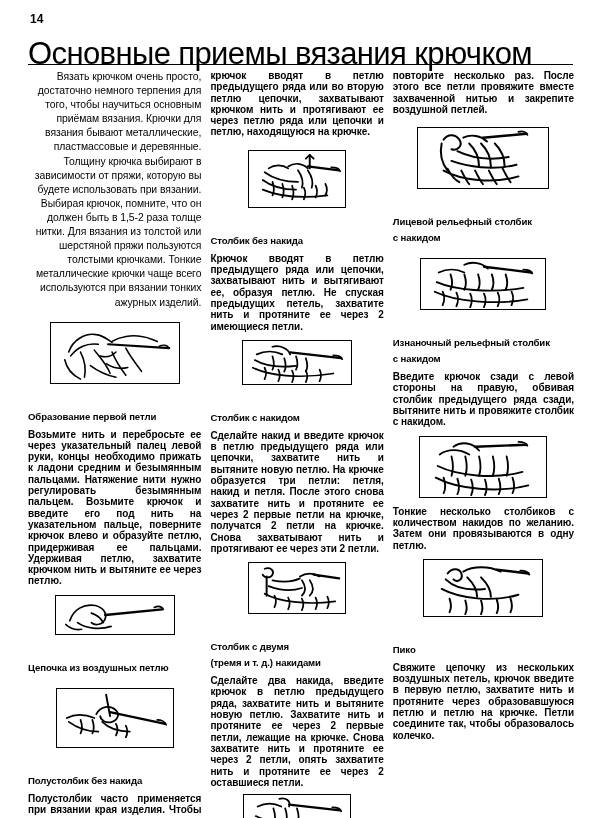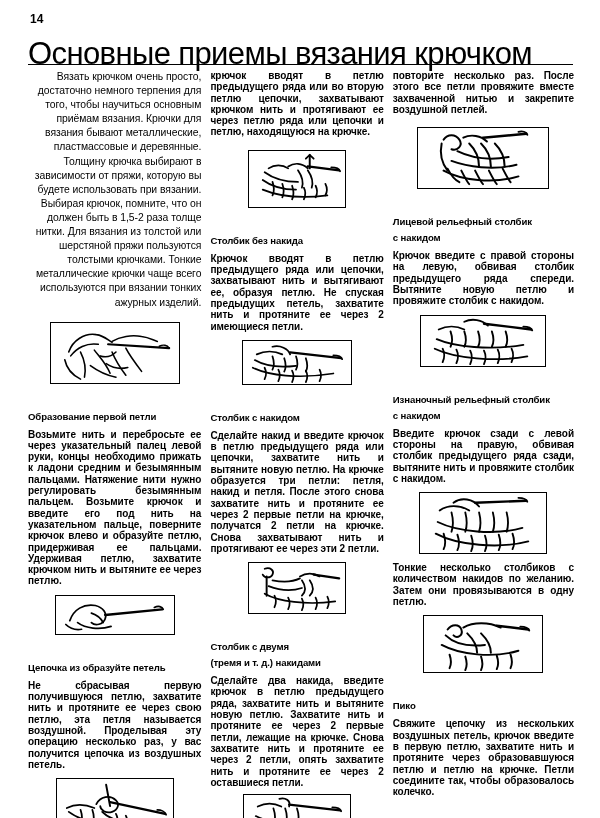--- a/index.html
+++ b/index.html
@@ -163,22 +163,21 @@
               <path d="M22 28 C30 34 44 36 56 32"></path>
               <path d="M36 18 C42 20 46 24 48 28"></path>
               <path d="M10 30 C14 34 20 36 26 35"></path>
             </g>
           </svg>
         </div>
       </div>
 
       <div class="spacer-8"></div>
 
-      <h3 class="head">Цепочка из образуйте петель</h3>
-      <p class="body">Не сбрасывая первую получившуюся петлю, захватите нить и протяните ее через свою петлю, эта петля называется воздушной. Проделывая эту операцию несколько раз, у вас получится цепочка из воздушных петель.</p>
+      <h3 class="head">Цепочка из воздушных петлю</h3>
 
       <div class="spacer-8"></div>
 
       <div class="illus-wrap">
         <div class="illus" style="width:118px;height:60px;">
           <svg viewBox="0 0 118 60" preserveAspectRatio="none">
             <g fill="none" stroke="#000" stroke-width="1.8" stroke-linecap="round">
               <path d="M50 6 L54 28" stroke-width="2"></path>
               <path d="M40 26 C44 18 54 16 60 22 C64 26 62 32 56 34 C50 36 44 32 44 28"></path>
               <path d="M54 24 L110 36" stroke-width="2.4"></path>
@@ -358,21 +357,20 @@
               <path d="M26 44 C44 54 76 58 102 50"></path>
             </g>
           </svg>
         </div>
       </div>
 
       <div class="spacer-8"></div>
 
       <h3 class="head" style="white-space:pre-line;">Лицевой рельефный столбик
 с накидом</h3>
-      <p class="body">Крючок введите с правой стороны на левую, обвивая столбик предыдущего ряда спереди. Вытяните новую петлю и провяжите столбик с накидом.</p>
 
       <div class="spacer-8"></div>
 
       <div class="illus-wrap">
         <div class="illus" style="width:126px;height:52px;">
           <svg viewBox="0 0 126 52" preserveAspectRatio="none">
             <g fill="none" stroke="#000" stroke-width="1.9" stroke-linecap="round">
               <path d="M44 6 C52 2 62 4 68 10"></path>
               <path d="M64 8 L112 14" stroke-width="2.5"></path>
               <path d="M104 11 C108 11 112 12 113 15"></path>

